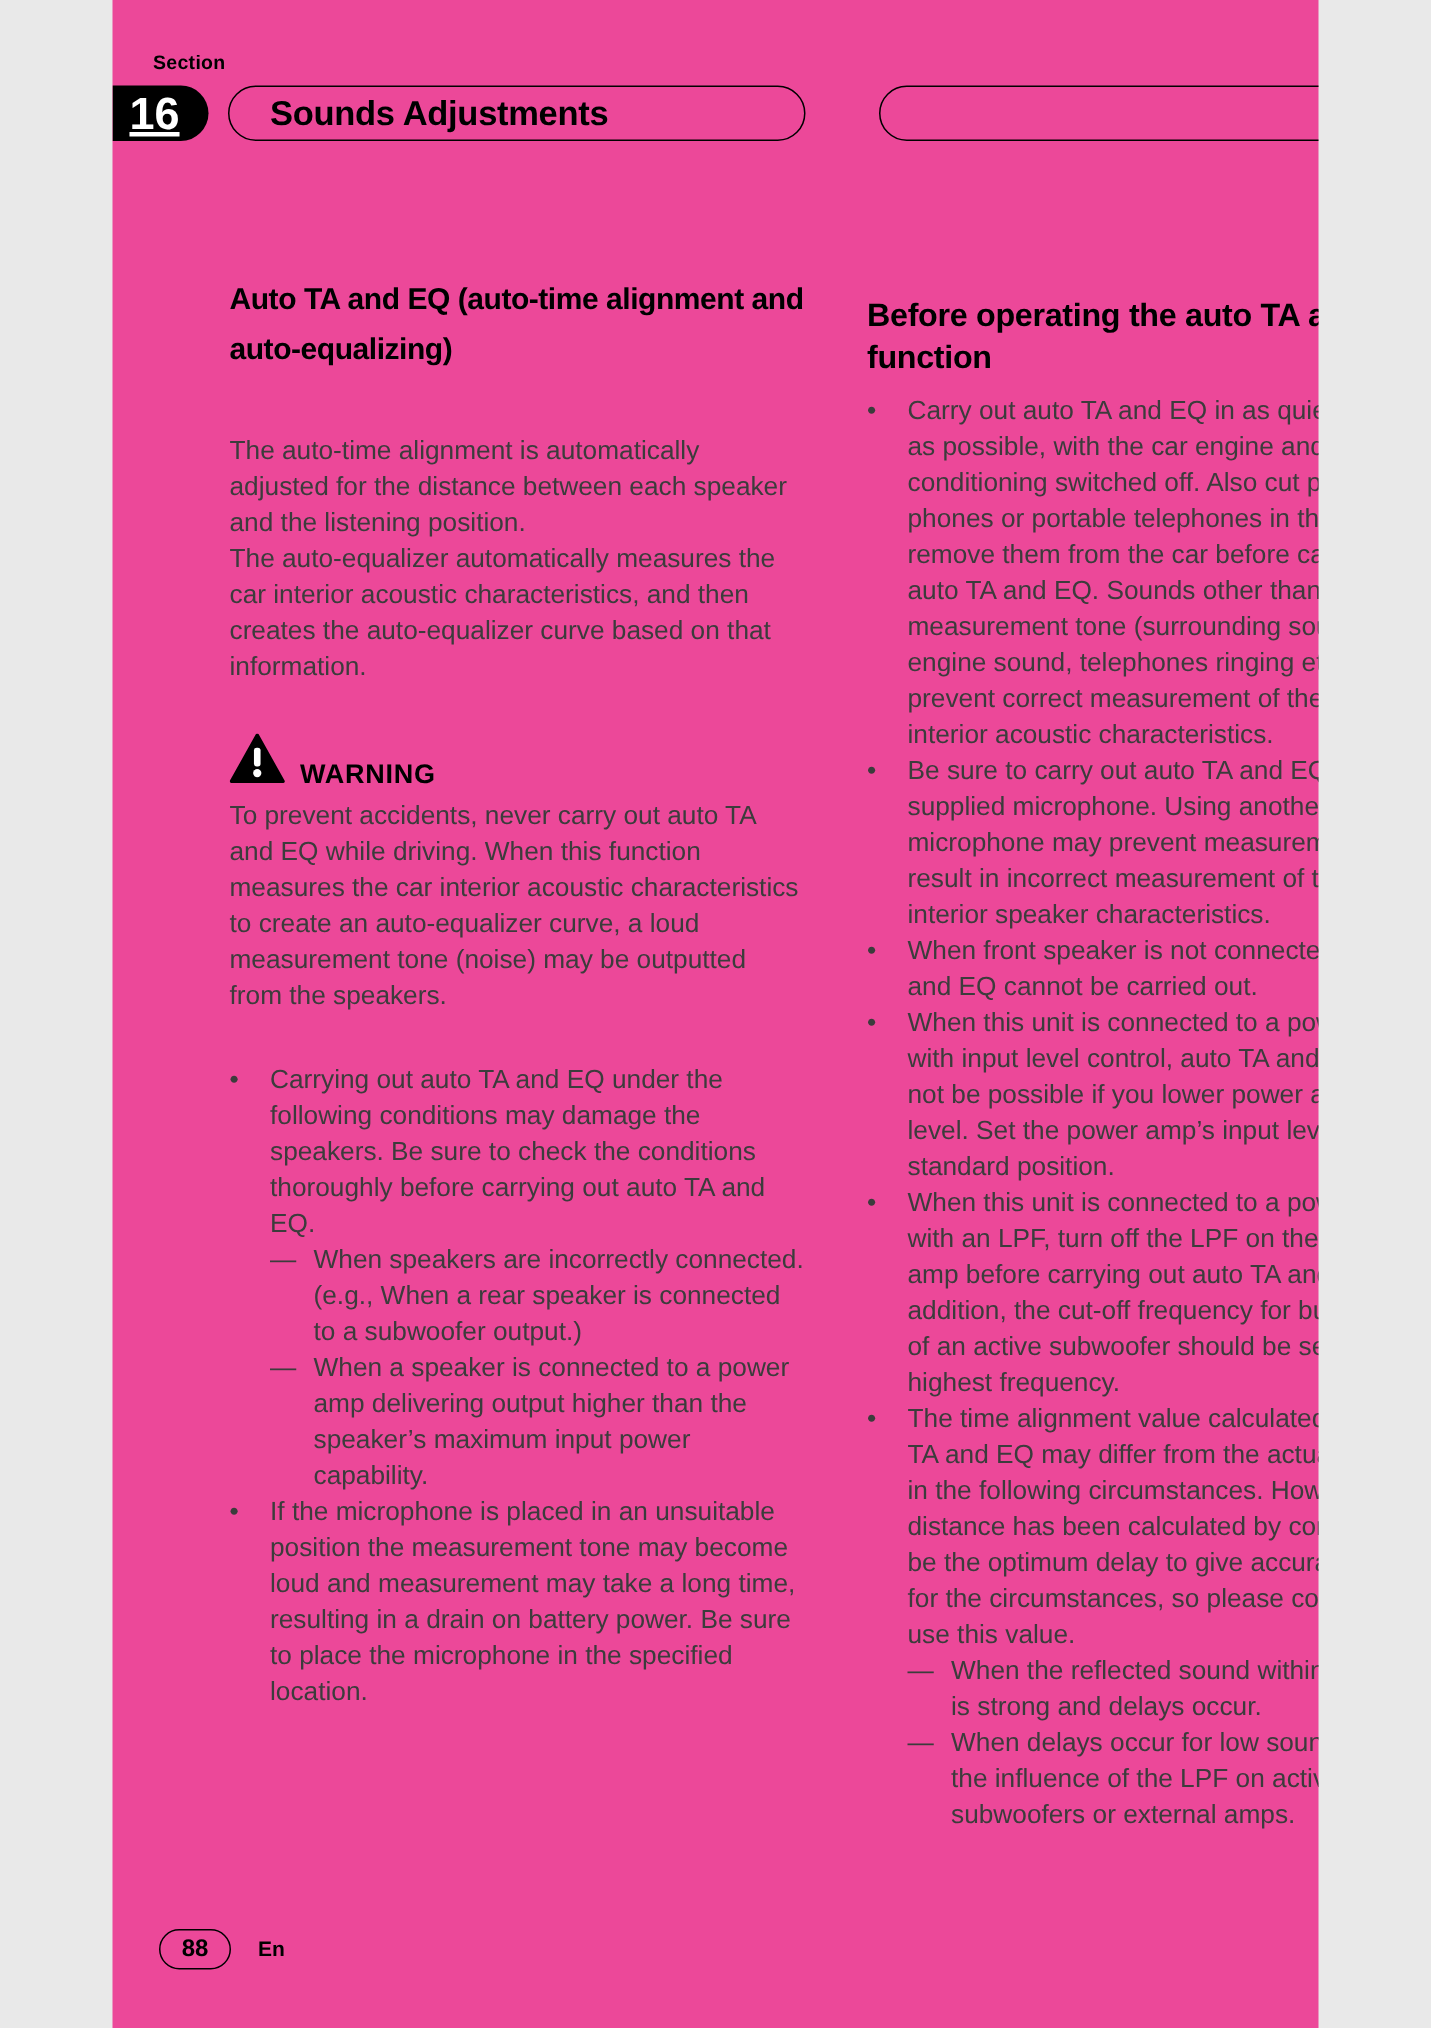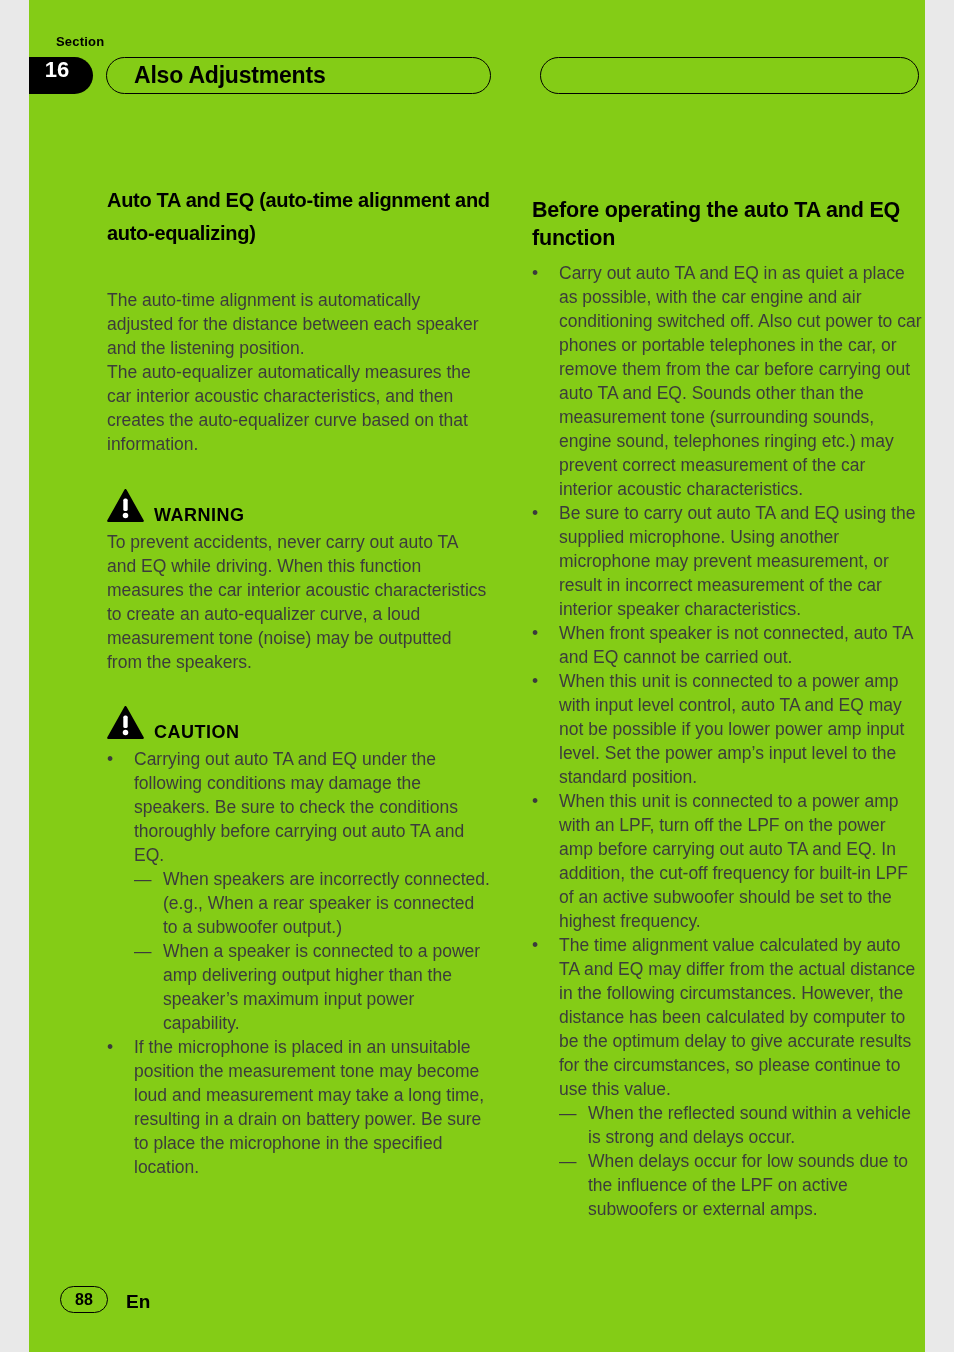--- a/index.html
+++ b/index.html
@@ -1,37 +1,37 @@
 <!DOCTYPE html>
 <html lang="en"><head>
 <meta charset="utf-8">
 <style>
   html,body { margin:0; padding:0; background:#e9e9e9; }
   .page {
     position:relative;
-    width:896px; height:1352px;
+    width:804px; height:1352px;
     margin:0 auto;
-    background:#84cc16;
+    background:#ec4899;
     font-family:"Liberation Sans","DejaVu Sans",sans-serif;
     color:#3c3c3c;
     overflow:hidden;
   }
 
   
   .section-label{
     position:absolute; left:27px; top:34px;
     font-size:13px; font-weight:bold; color:#000; letter-spacing:0.2px;
   }
   .section-badge{
     position:absolute; left:0; top:57px;
     width:64px; height:37px;
     background:#000; color:#fff;
     border-radius:0 19px 19px 0;
-    display:flex; align-items:flex-start; justify-content:center;
-    font-size:22px; font-weight:bold; padding-right:8px; box-sizing:border-box;
+    display:flex; align-items:flex-end; justify-content:center;
+    font-size:30px; font-weight:bold; padding-right:8px; box-sizing:border-box;text-decoration:underline;
   }
   .chapter-box{
     position:absolute; left:77px; top:57px;
     width:385px; height:37px; box-sizing:border-box;
     border:1.5px solid #000; border-radius:19px;
     display:flex; align-items:center; padding-left:27px;
     font-size:23px; font-weight:bold; color:#000; letter-spacing:-0.2px;
   }
   .empty-box{
     position:absolute; left:511px; top:57px;
@@ -77,34 +77,34 @@
   
   .page-pill{
     position:absolute; left:31px; top:1286px;
     width:48px; height:27px; box-sizing:border-box;
     border:1.5px solid #000; border-radius:14px;
     display:flex; align-items:center; justify-content:center;
     font-size:16px; font-weight:bold; color:#000;
   }
   .lang-label{
     position:absolute; left:97px; top:1291px;
-    font-size:19px; font-weight:bold; color:#000;
+    font-size:14px; font-weight:bold; color:#000;
   }
 </style>
 </head>
 <body>
 
 <div class="page">
 
   <div class="section-label">Section</div>
   <div class="section-badge">
     <span>16</span>
   </div>
   <div class="chapter-box">
-    <span>Also Adjustments</span>
+    <span>Sounds Adjustments</span>
   </div>
   <div class="empty-box"></div>
 
   <div class="columns">
 
     <div class="col-left">
 
       <h1 class="doc-h1">Auto TA and EQ (auto-time alignment and auto-equalizing)</h1>
 
       <div class="intro">
@@ -120,30 +120,20 @@
               <rect x="44" y="26" width="12" height="34" rx="5" fill="#fff"></rect>
               <circle cx="50" cy="72" r="7.5" fill="#fff"></circle>
             </svg>
           </span>
           <span class="alert-label">WARNING</span>
         </div>
         <p class="body-p">To prevent accidents, never carry out auto TA and EQ while driving. When this function measures the car interior acoustic characteristics to create an auto-equalizer curve, a loud measurement tone (noise) may be outputted from the speakers.</p>
       </div>
 
       <div class="alert-block">
-        <div class="alert-head">
-          <span class="tri">
-            <svg width="37" height="33" viewBox="0 0 100 90" aria-hidden="true">
-              <path d="M50 3 L97 87 L3 87 Z" fill="#000" stroke="#000" stroke-width="6" stroke-linejoin="round"></path>
-              <rect x="44" y="26" width="12" height="34" rx="5" fill="#fff"></rect>
-              <circle cx="50" cy="72" r="7.5" fill="#fff"></circle>
-            </svg>
-          </span>
-          <span class="alert-label">CAUTION</span>
-        </div>
 
         <ul class="bullets">
           <li>
             <span class="marker">•</span>
             <div class="li-body">
               <span>Carrying out auto TA and EQ under the following conditions may damage the speakers. Be sure to check the conditions thoroughly before carrying out auto TA and EQ.</span>
               <div class="dash-row">
                 <span class="dash">—</span>
                 <span>When speakers are incorrectly connected. (e.g., When a rear speaker is connected to a subwoofer output.)</span>
               </div>

